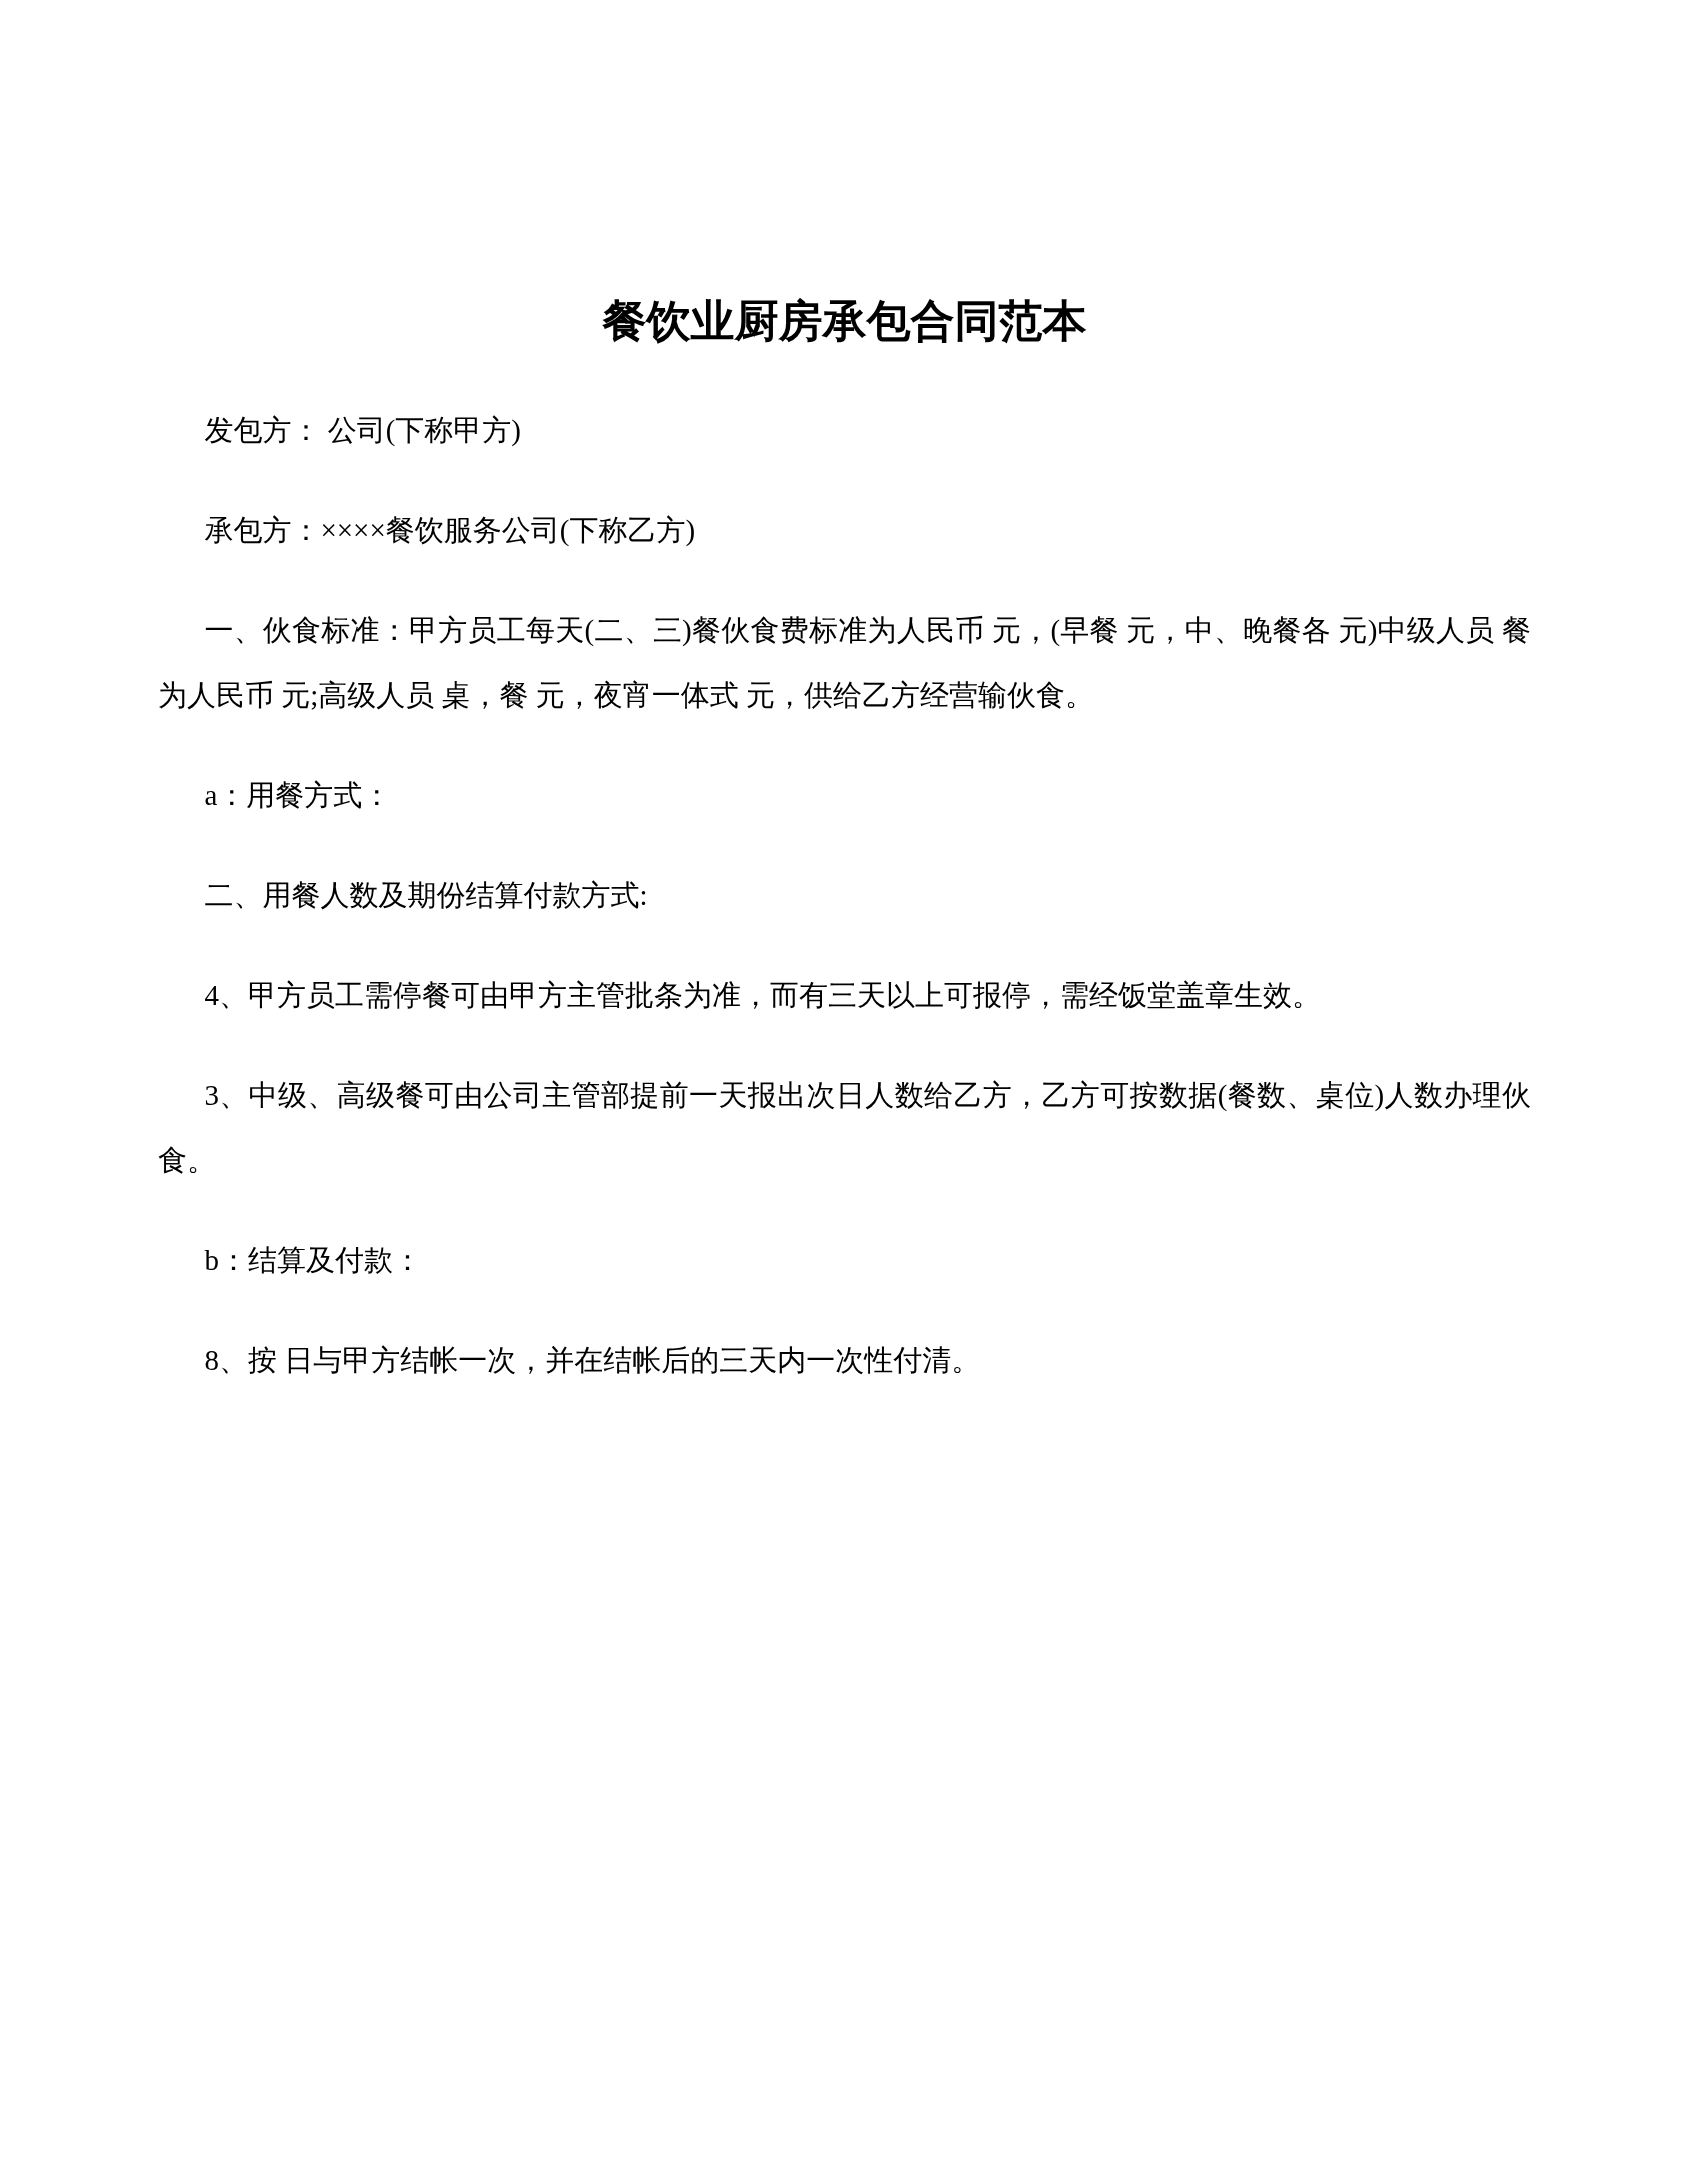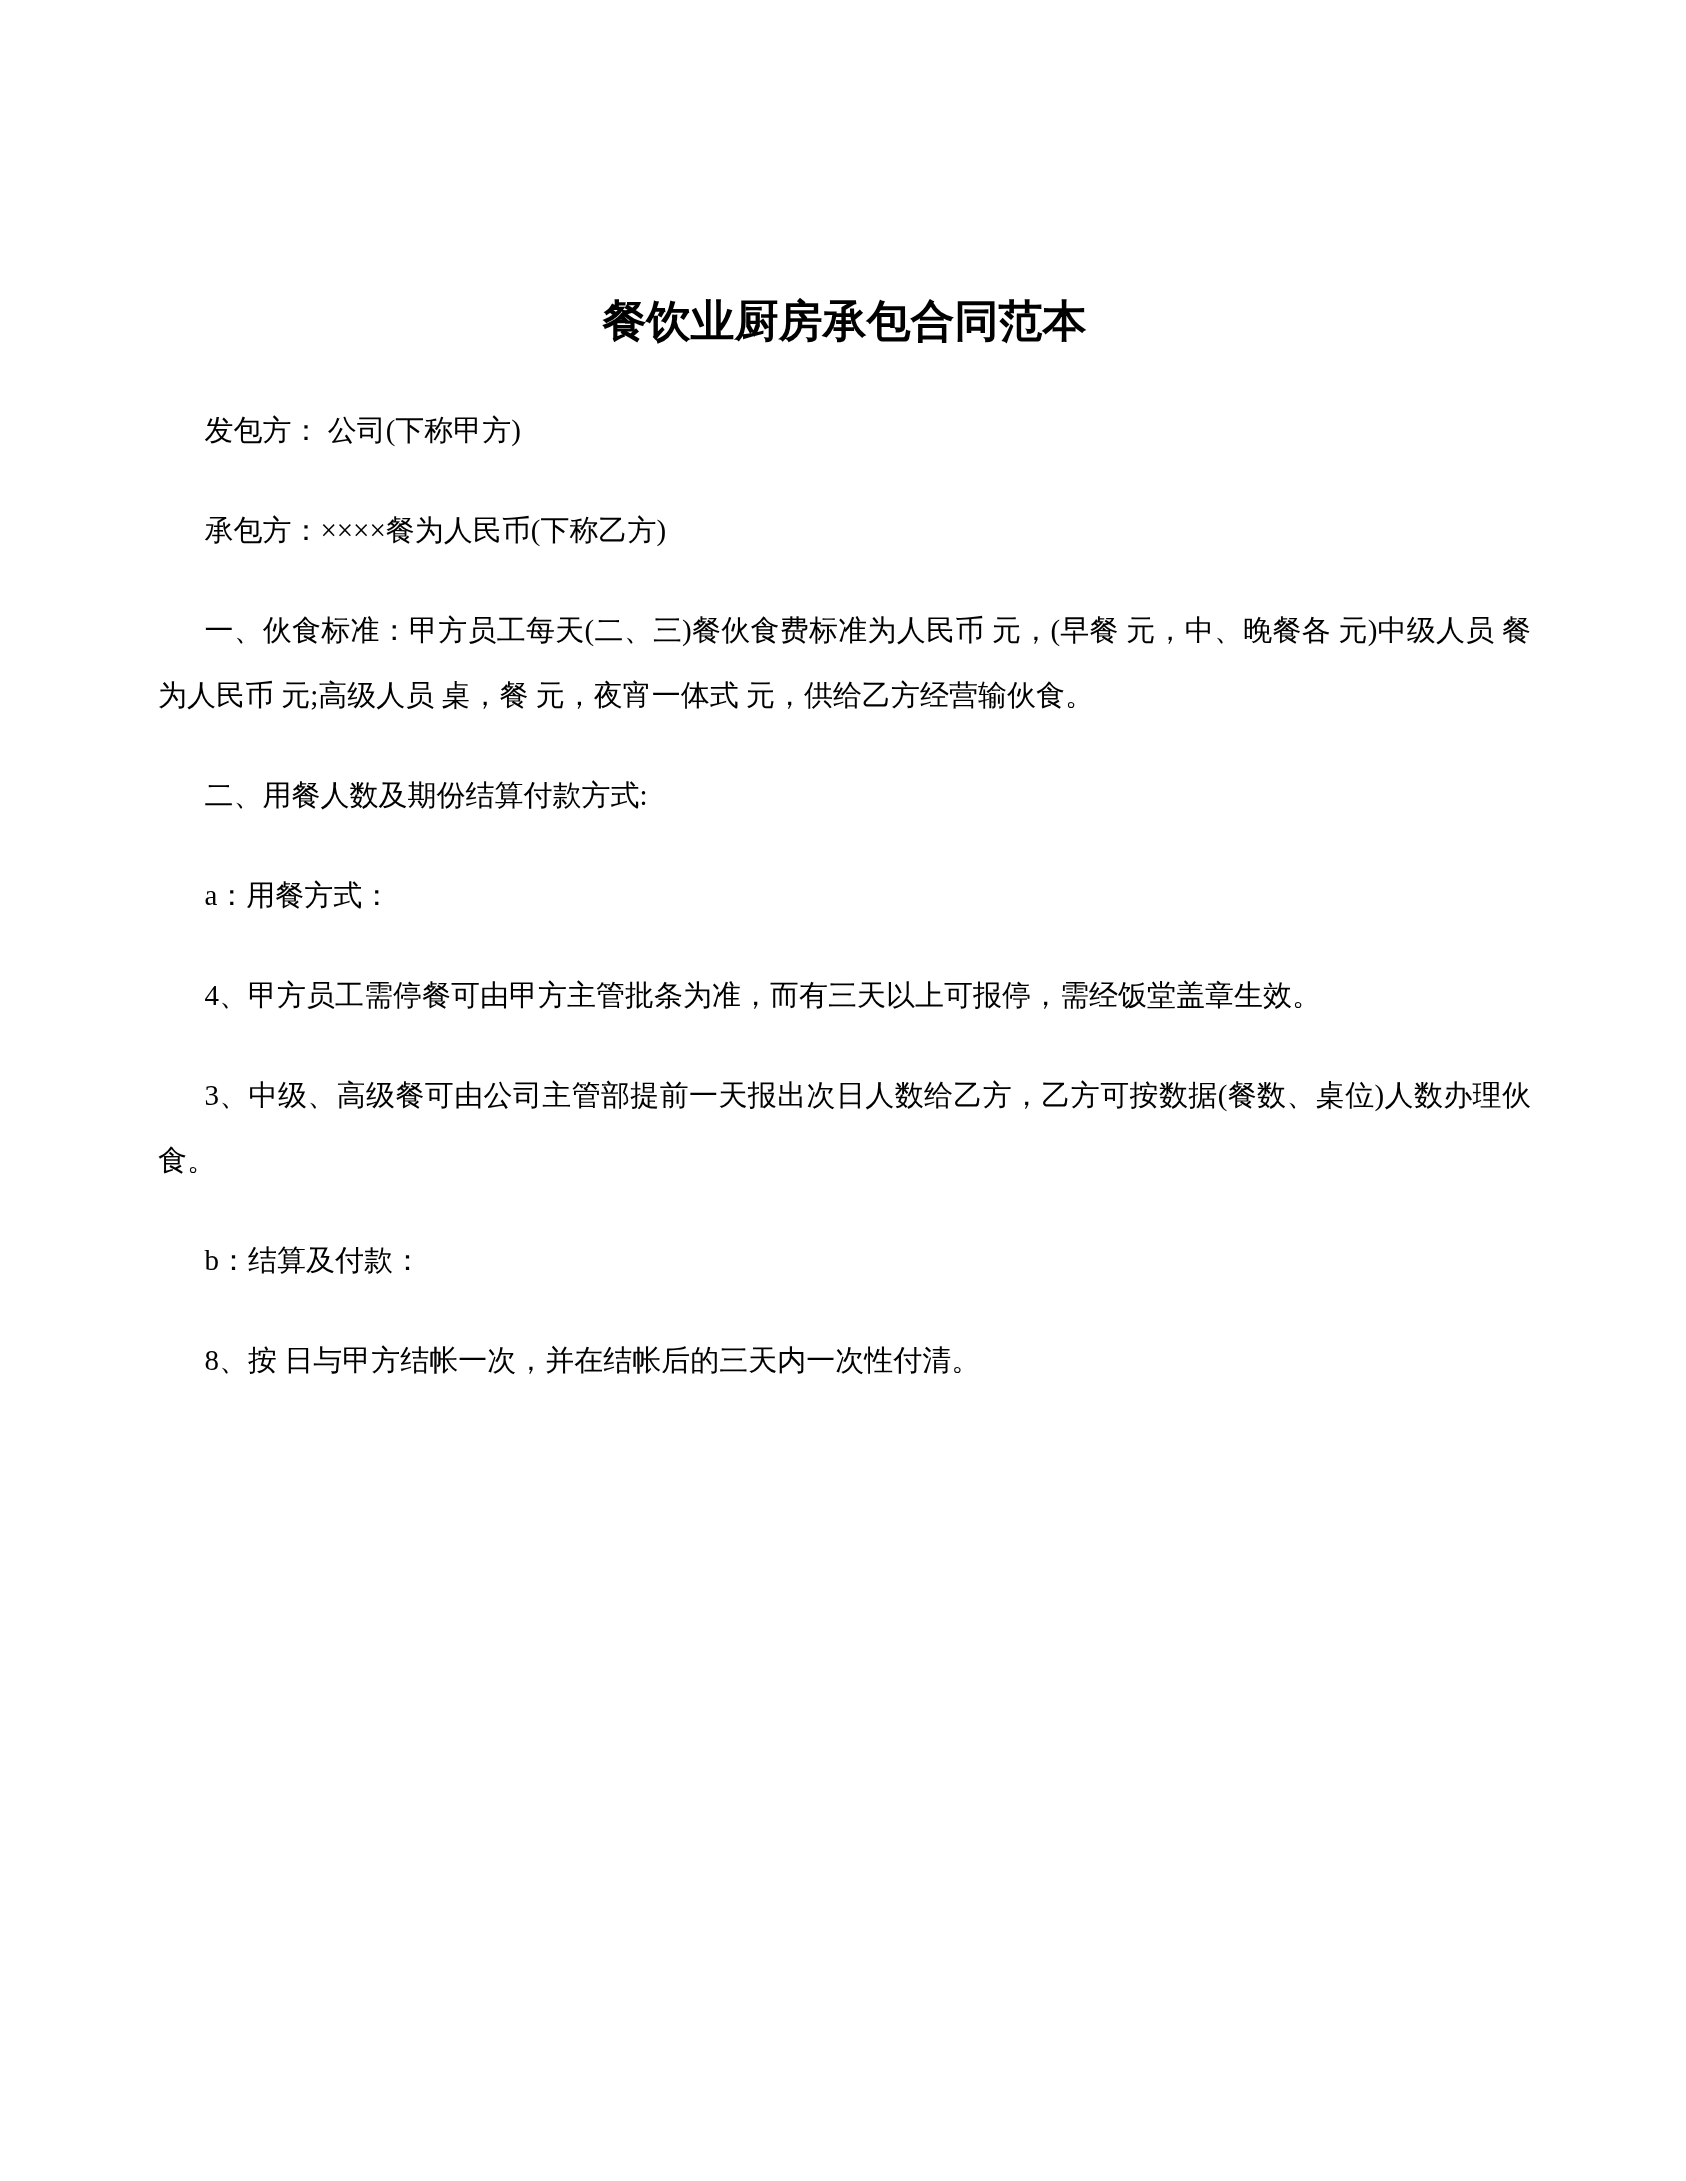--- a/index.html
+++ b/index.html
@@ -35,22 +35,22 @@
     word-break: break-all;
   }
 </style>
 </head>
 <body>
 
 <div class="page">
   <h1 class="doc-title">餐饮业厨房承包合同范本</h1>
 
   <p class="para">发包方： 公司(下称甲方)</p>
-  <p class="para">承包方：××××餐为人民币(下称乙方)</p>
+  <p class="para">承包方：××××餐饮服务公司(下称乙方)</p>
   <p class="para">一、伙食标准：甲方员工每天(二、三)餐伙食费标准为人民币 元，(早餐 元，中、晚餐各 元)中级人员 餐为人民币 元;高级人员 桌，餐 元，夜宵一体式 元，供给乙方经营输伙食。</p>
+  <p class="para">a：用餐方式：</p>
   <p class="para">二、用餐人数及期份结算付款方式:</p>
-  <p class="para">a：用餐方式：</p>
   <p class="para">4、甲方员工需停餐可由甲方主管批条为准，而有三天以上可报停，需经饭堂盖章生效。</p>
   <p class="para">3、中级、高级餐可由公司主管部提前一天报出次日人数给乙方，乙方可按数据(餐数、桌位)人数办理伙食。</p>
   <p class="para">b：结算及付款：</p>
   <p class="para">8、按 日与甲方结帐一次，并在结帐后的三天内一次性付清。</p>
 </div>
 
 
 </body></html>

